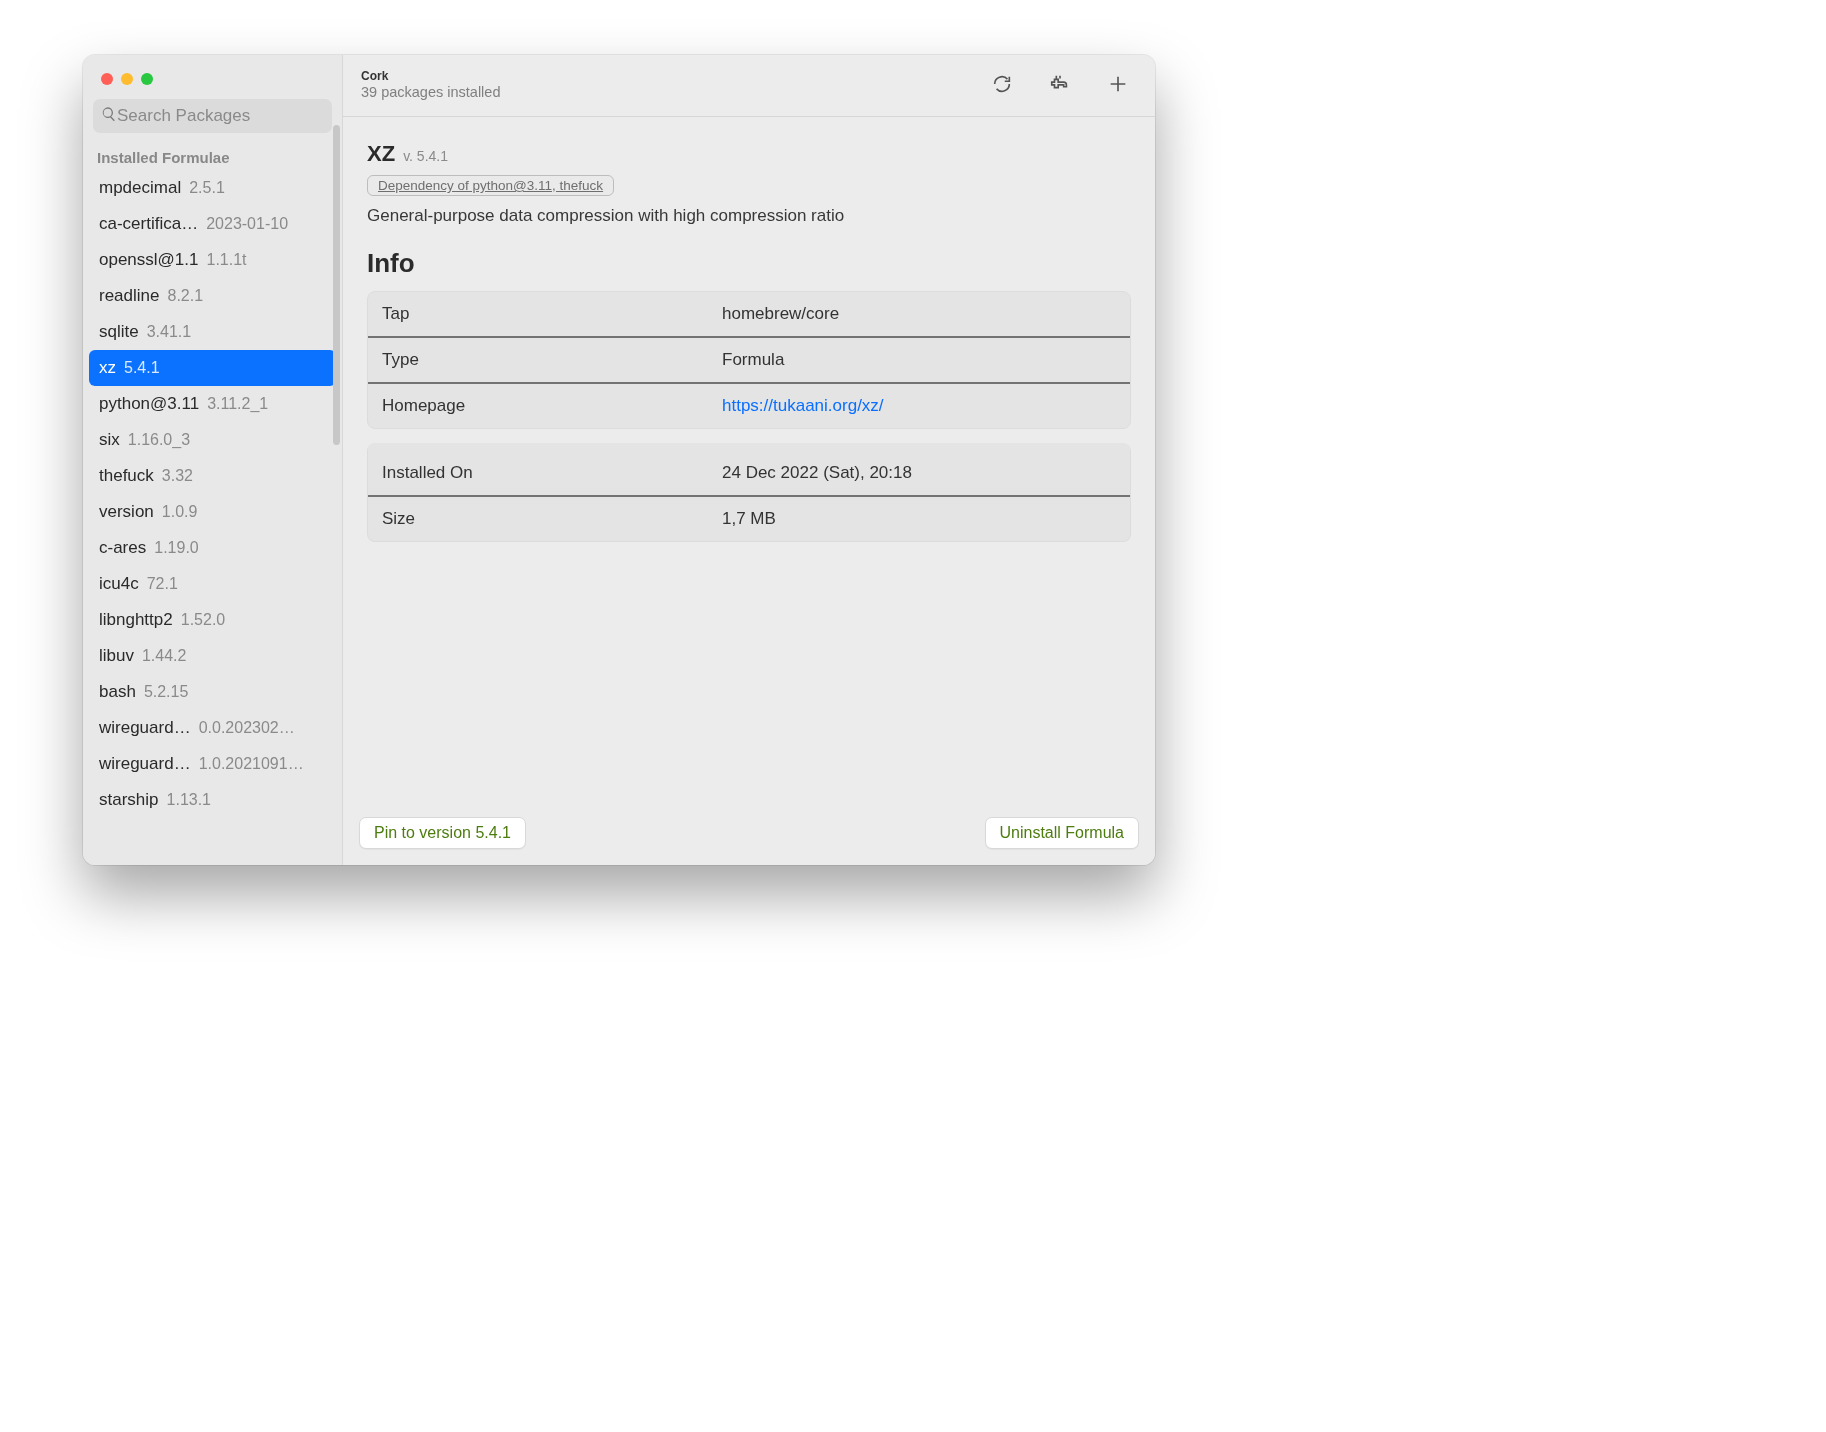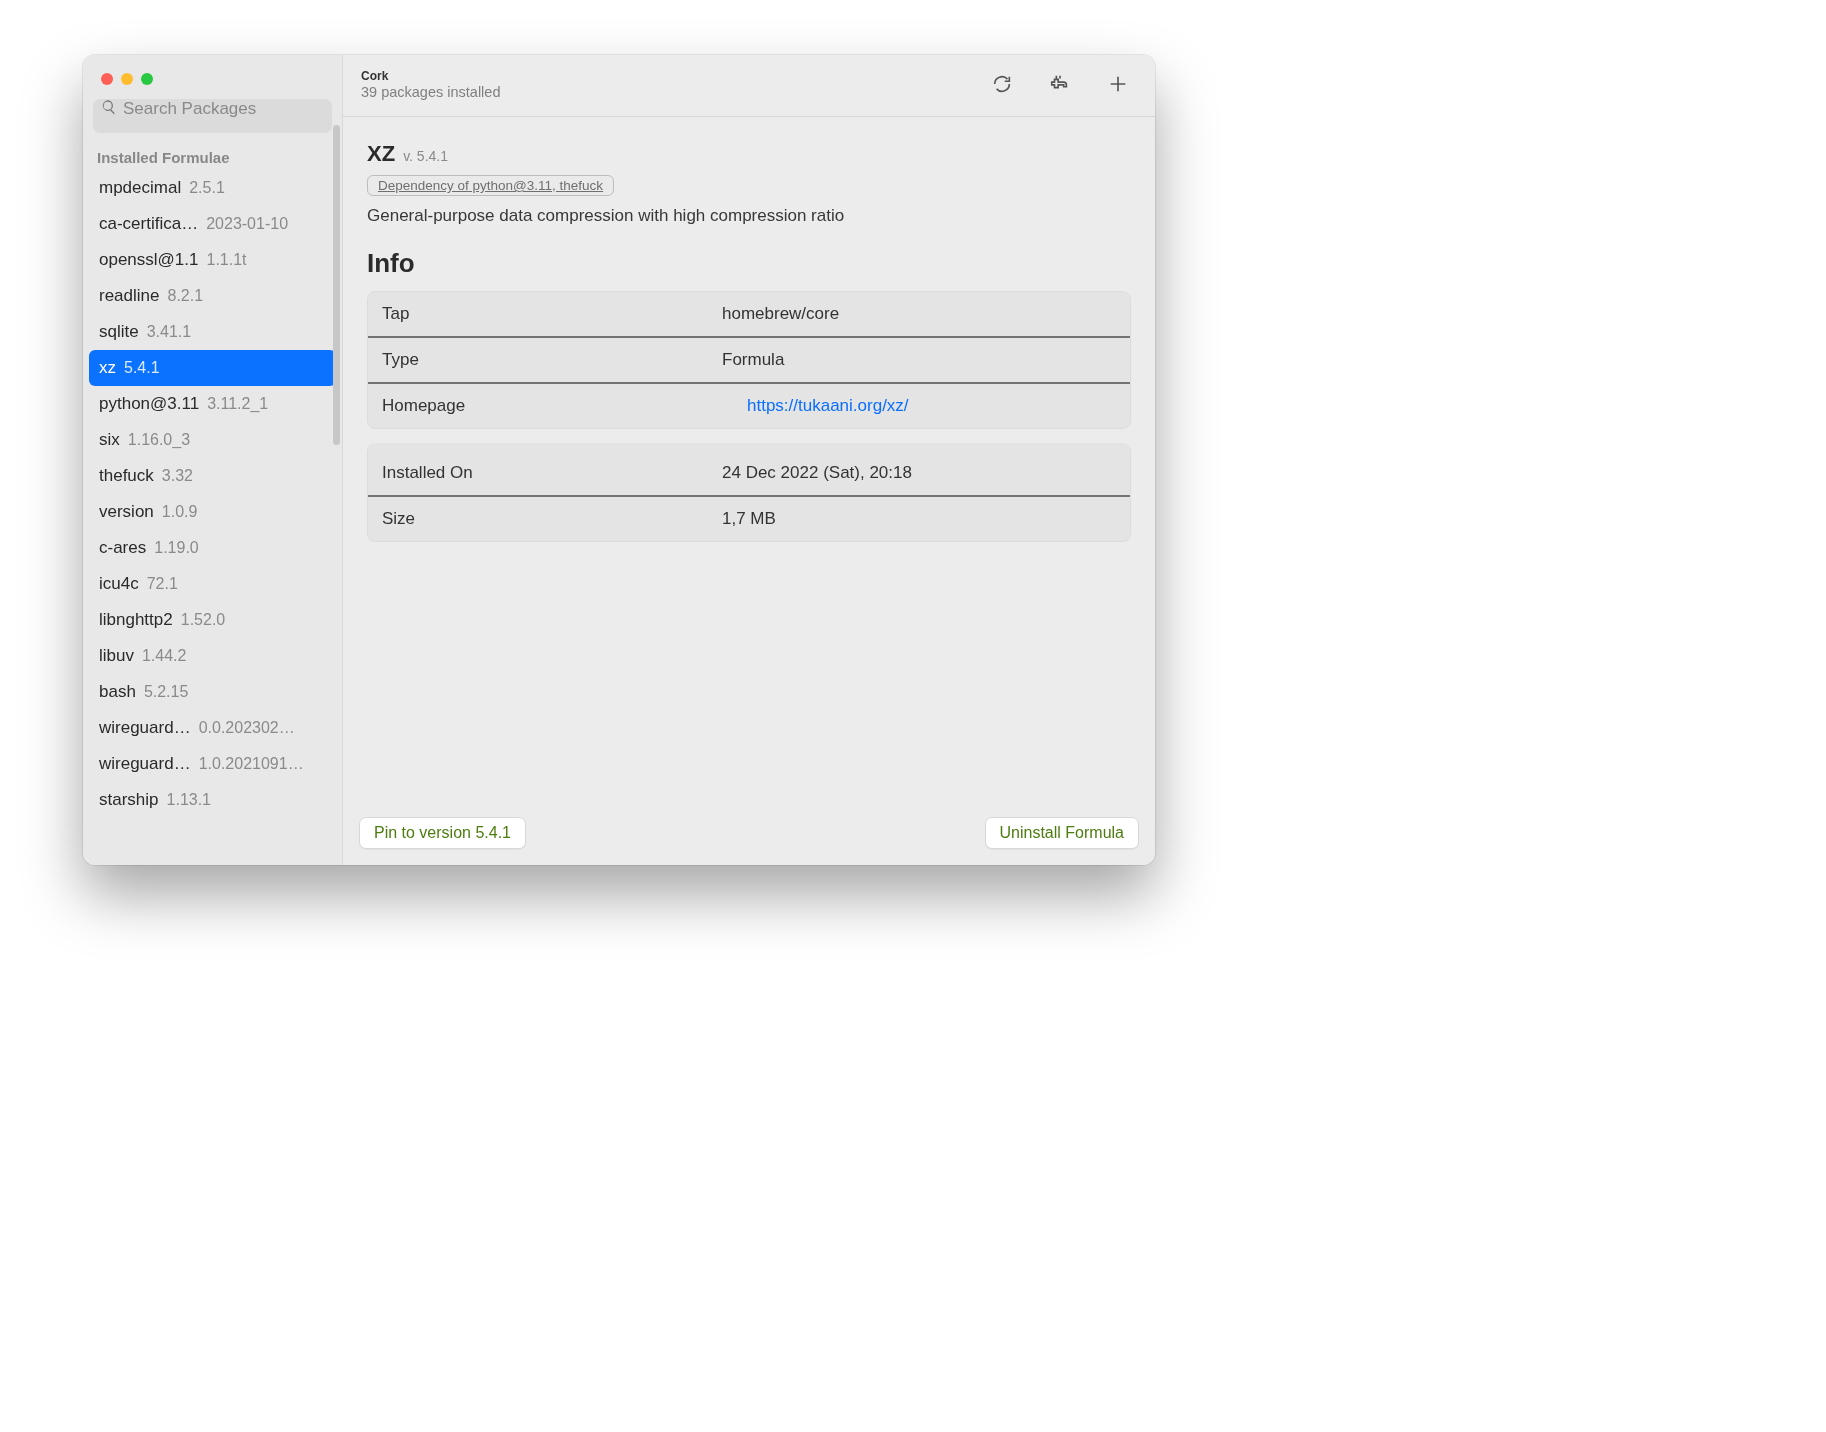--- a/index.html
+++ b/index.html
@@ -35,26 +35,25 @@
     display: flex;
     gap: 8px;
     padding: 18px 0 14px 18px;
   }
   .tl { width: 12px; height: 12px; border-radius: 50%; }
   .tl.red { background: #ff5f57; }
   .tl.yellow { background: #febc2e; }
   .tl.green { background: #28c840; }
   .search-wrap { padding: 0 10px 6px 10px; }
   .search {
-    display: flex; align-items: flex-start;
+    display: flex; align-items: center;
     background: #dcdbdb;
     border-radius: 7px;
     height: 34px;
     padding: 0 8px;
-    gap: 6px;
   }
   .search svg { width: 16px; height: 16px; fill: #7a7a7a; }
   .search input {
     border: none; background: transparent; outline: none;
     font-size: 17px; color: #333; width: 100%;
   }
   .search input::placeholder { color: #8a8a8a; }
   .section-header {
     font-size: 15px;
     font-weight: 600;
@@ -177,21 +176,21 @@
   .group + .group { margin-top: 12px; }
   .info-table { border: none; background: transparent; }
   .group {
     border: 1px solid #dcdcdc;
     border-radius: 8px;
     overflow: hidden;
     margin-bottom: 14px;
   }
   .row .key { width: 340px; color: #333; }
   .row .val { flex: 1; color: #333; }
-  .row .val.link { color: #0a6fff; margin-left: 25px; }
+  .row .val.link { color: #0a6fff; }
 
   .footer {
     display: flex;
     padding: 12px 16px 16px 16px;
     gap: 12px;
   }
   .footer .spacer { flex: 1; }
   .btn {
     background: #ffffff;
     border: 1px solid #d8d8d8;

